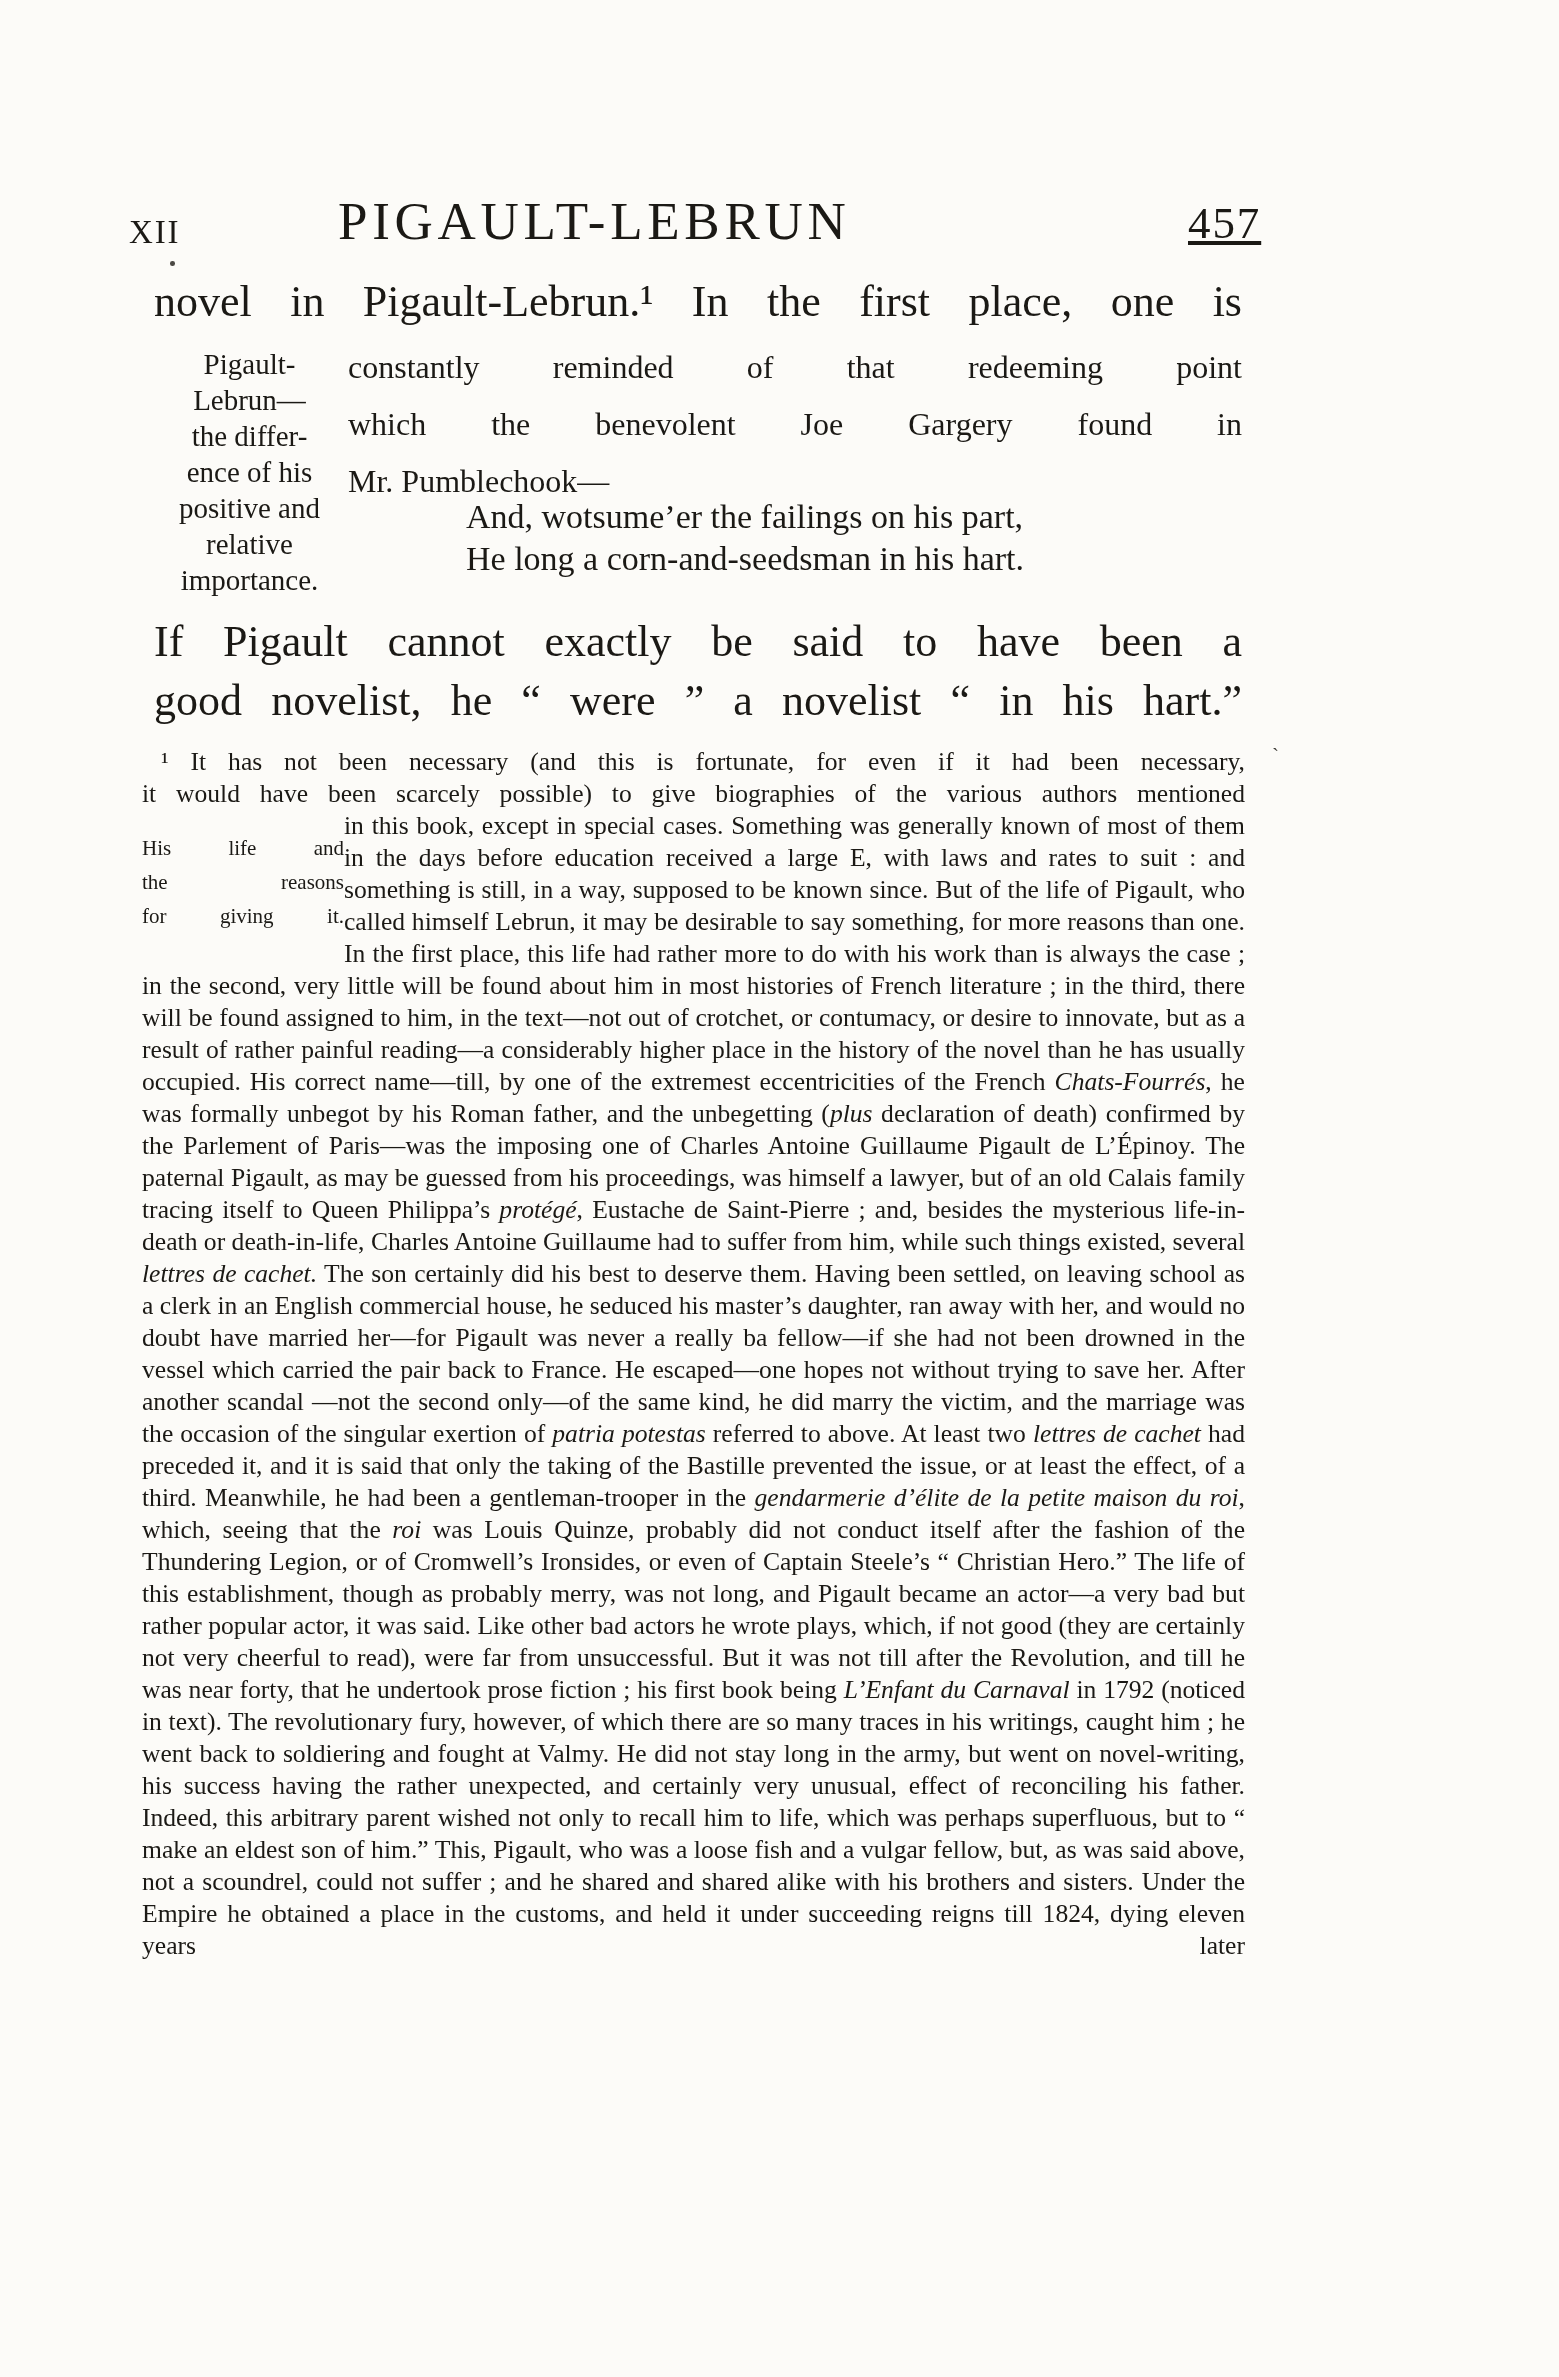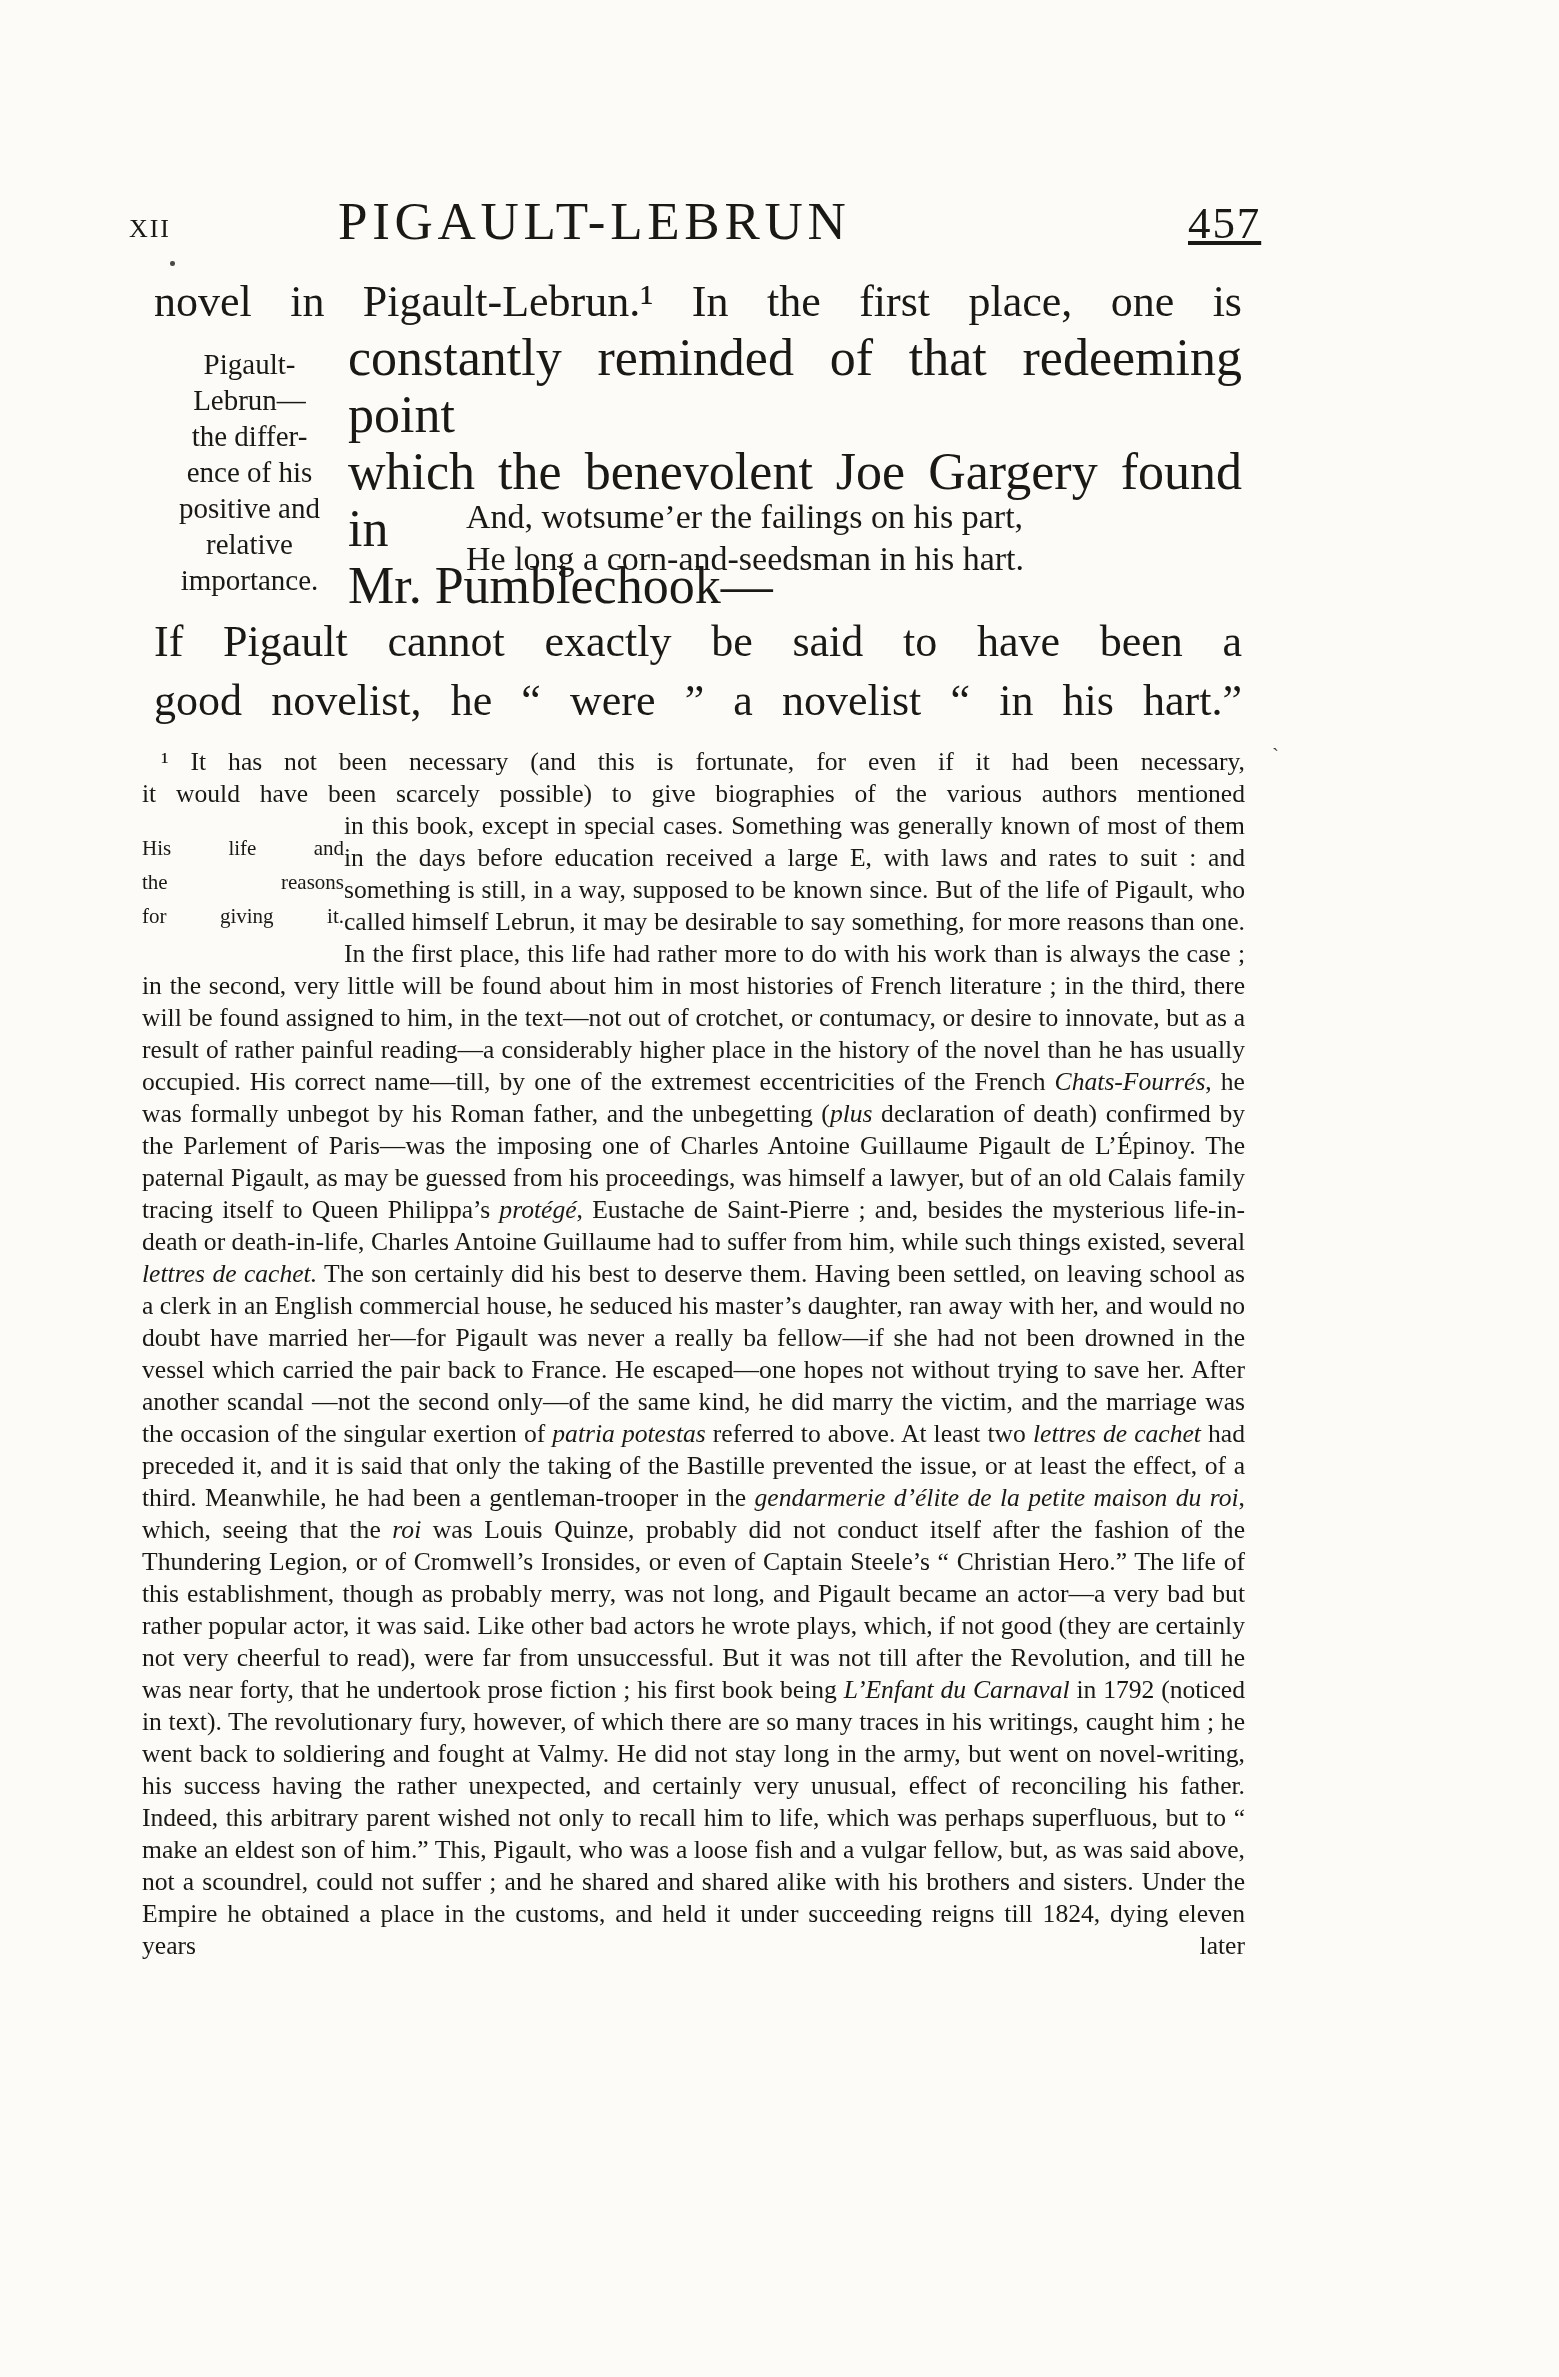--- a/index.html
+++ b/index.html
@@ -7,27 +7,27 @@
     position:relative;
     width:1560px;height:2377px;
     margin:0 auto;
     background:#fcfbf8;
     color:#1b1915;
     font-family:"Liberation Serif", serif;
     overflow:hidden;
   }
   .abs{position:absolute;}
   
-  .folio{font-size:26px;letter-spacing:1.9px;}
+  .folio{font-size:33px;letter-spacing:1.9px;}
   .running-title{font-size:53px;letter-spacing:4.7px;}
   .page-num{font-size:45px;letter-spacing:1.9px;}
   
   .main-line{font-size:44px;line-height:57px;white-space:nowrap;}
   .jline{text-align:justify;text-align-last:justify;white-space:normal;}
-  .para-cont{font-size:52px;line-height:57px;}
+  .para-cont{font-size:32px;line-height:57px;margin-top:10px;}
   .para-cont .jline{white-space:normal;}
   .side-note{
     font-size:29px;line-height:36px;text-align:center;
     white-space:pre-line;
   }
   .verse{font-size:34px;line-height:42px;white-space:pre-line;}
   
   .footnote{font-size:25.6px;line-height:32px;}
   .fn-line{text-align:justify;text-align-last:justify;}
   .fn-indent{text-indent:19px;}

